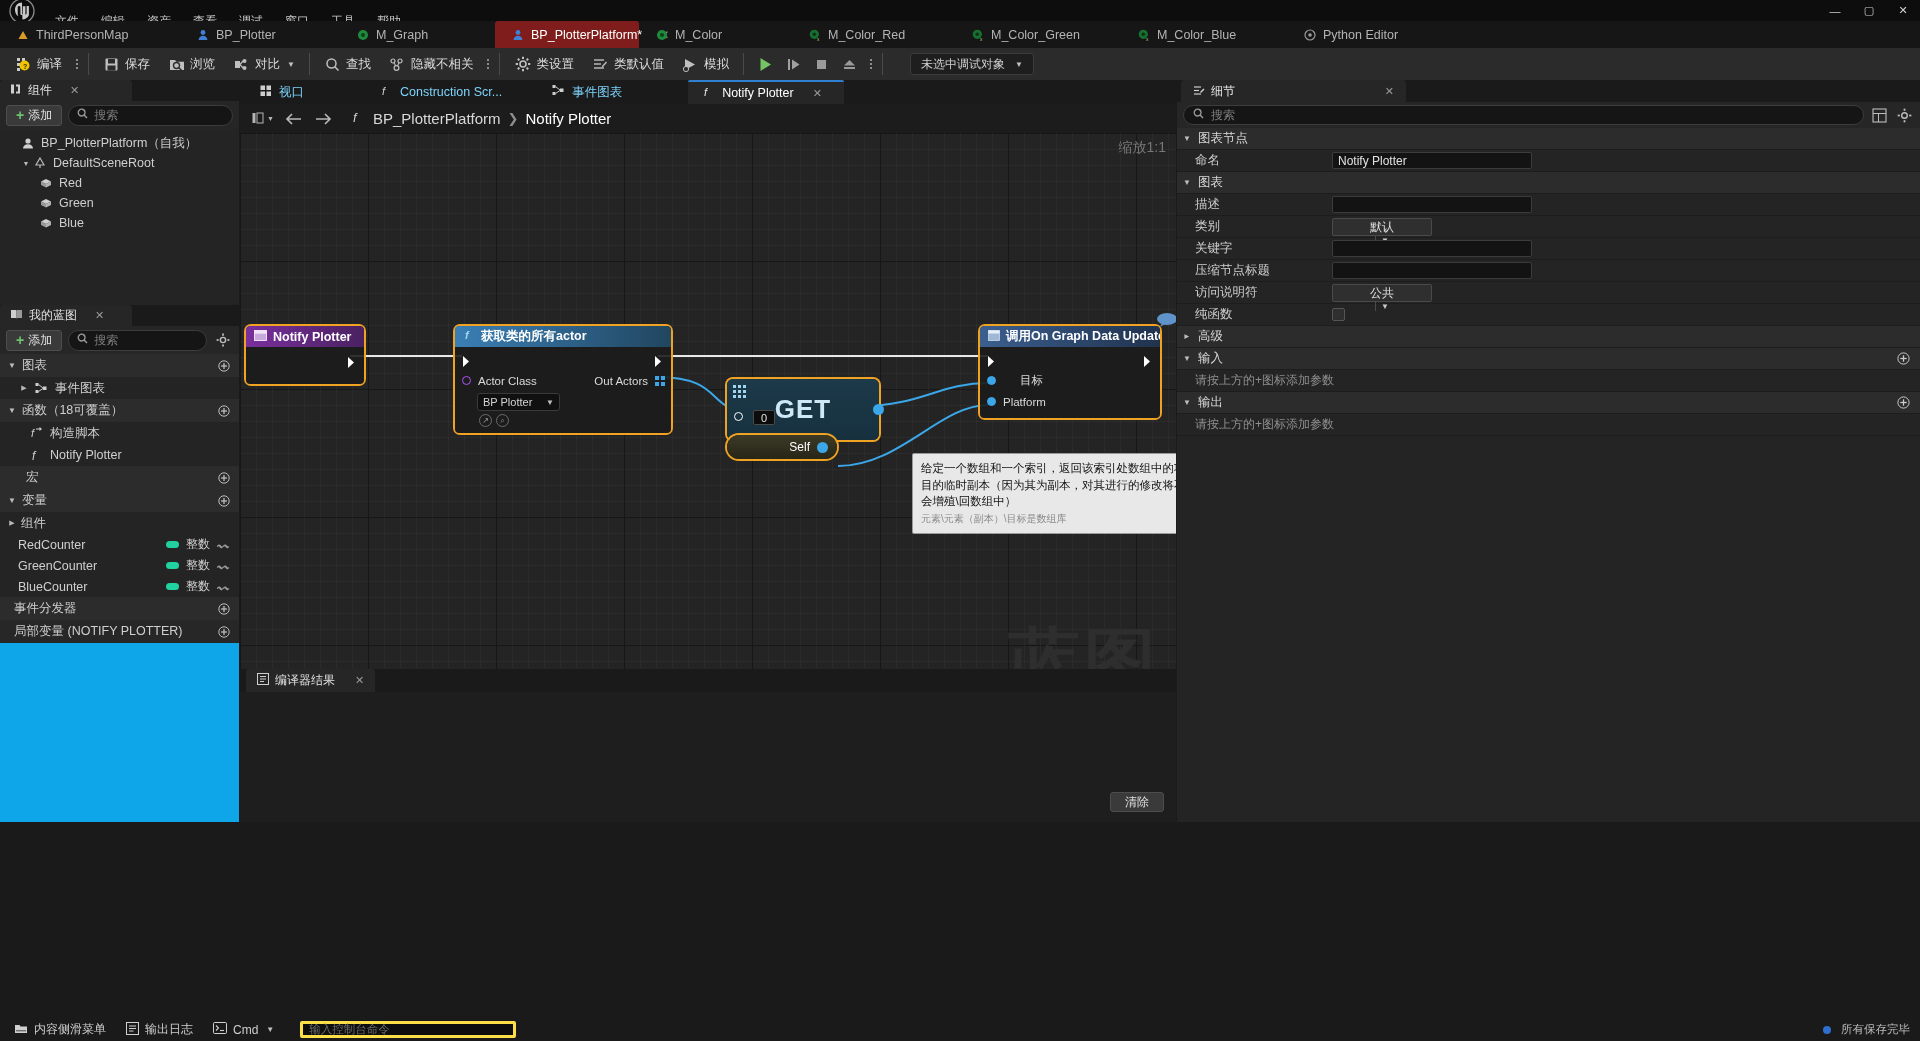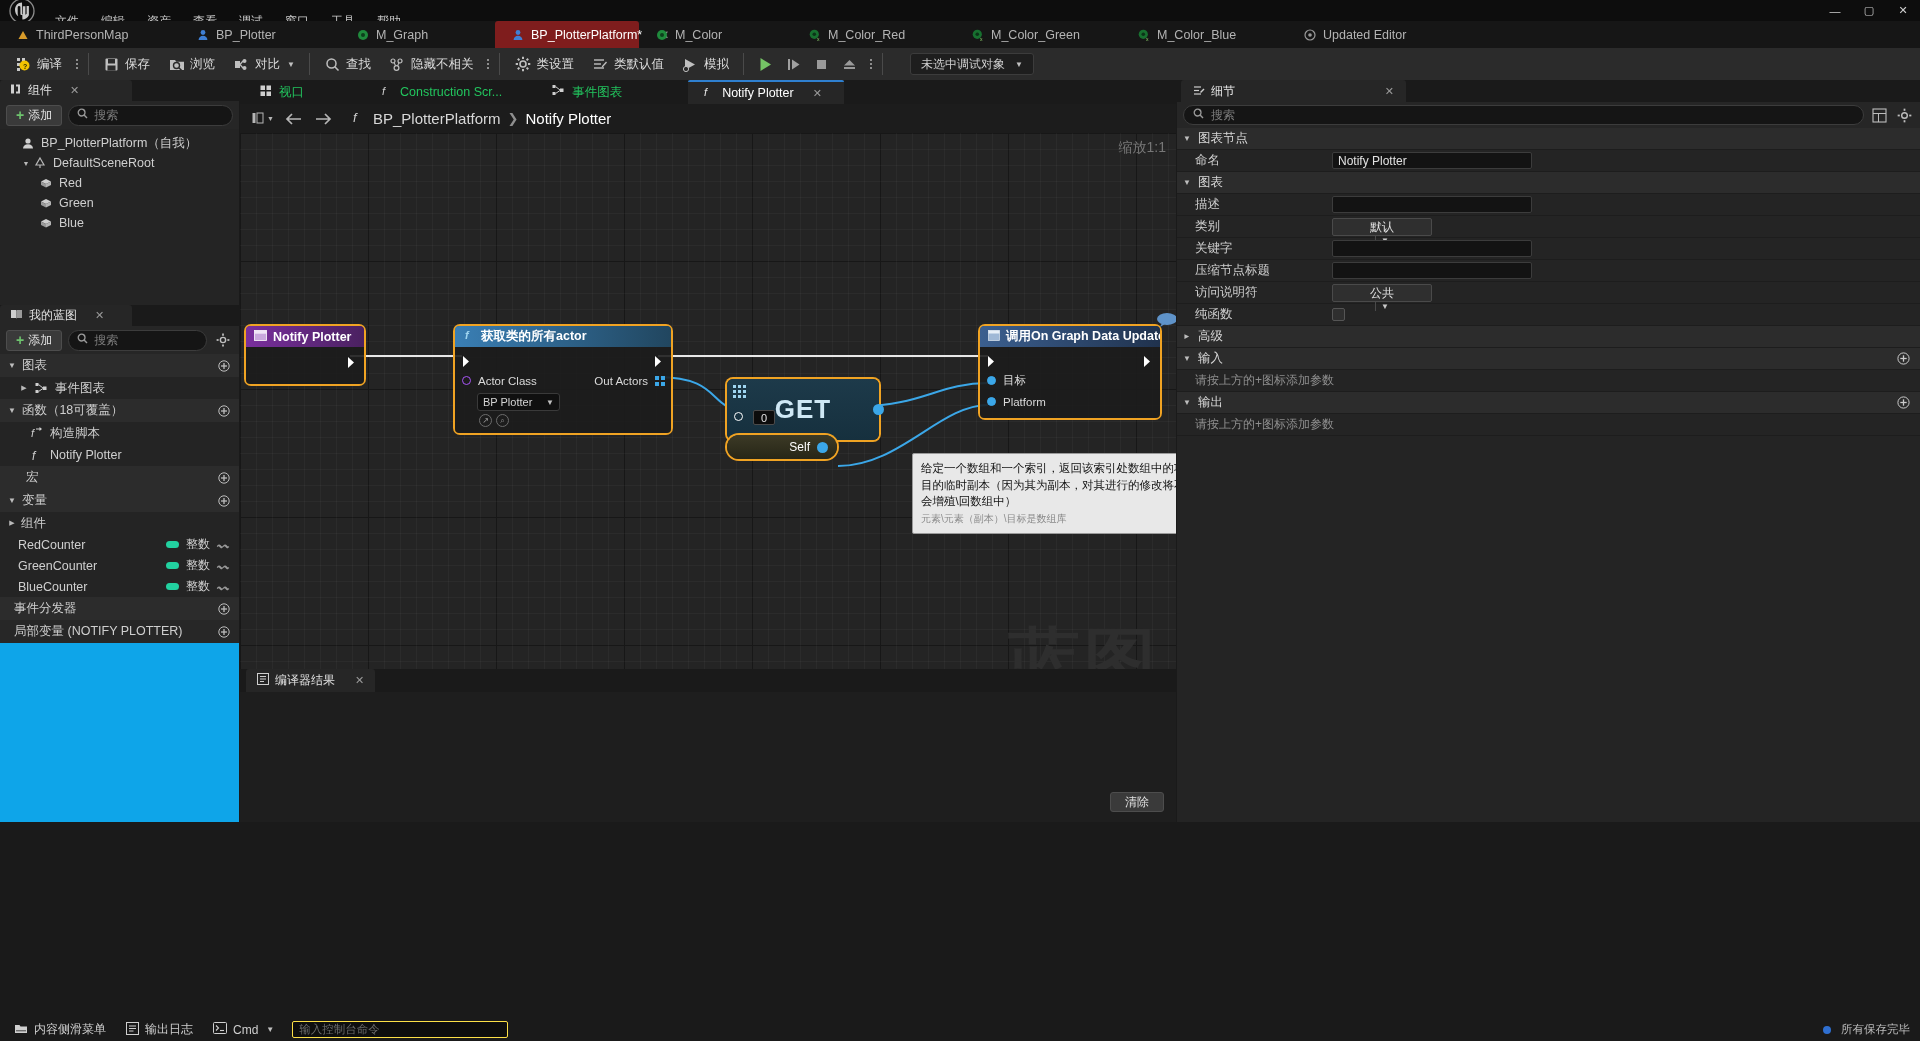--- a/index.html
+++ b/index.html
@@ -122,21 +122,21 @@
   .var-type { margin-left:auto; display:flex; align-items:center; gap:7px; padding-right:10px; }
   .pill { width:13px; height:7px; border-radius:4px; background:#22d1a0; display:block; }
   .var-type .tname { font-size:12px; color:#cfcfcf; }
   .wave { color:#9a9a9a; font-size:12px; }
 
   
   .graphwrap { position:absolute; left:240px; top:80px; width:936px; height:742px; background:#1a1a1a; }
   .graph-tabrow { height:24px; display:flex; align-items:flex-end; background:#1a1a1a; padding-left:6px; }
   .gtab {
     height:24px; display:flex; align-items:center; gap:7px; padding:0 14px;
-    font-size:12.5px; color:#22c55e;
+    font-size:12.5px; color:#7dd3fc;
   }
   .gtab.active { background:#262626; color:#ffffff; border-top:2px solid #2f80d0; border-radius:2px 2px 0 0; }
   .gtab .gclose { margin-left:12px; color:#9a9a9a; font-size:11px; }
 
   .breadcrumb {
     height:29px; display:flex; align-items:center; gap:7px; padding:0 10px;
     background:#1c1c1c;
   }
   .bc-nav { width:22px; height:20px; display:flex; align-items:center; justify-content:center; color:#b6b6b6; }
   .bc-hist { width:26px; height:20px; display:flex; align-items:center; justify-content:center; gap:2px; color:#b6b6b6; }
@@ -277,22 +277,22 @@
     font-size:12px; color:#8e8e8e; border-bottom:1px solid #1d1d1d; }
 
   
   .statusbar {
     position:absolute; left:0; bottom:0; width:1920px; height:23px; background:#1a1a1a;
     display:flex; align-items:center; gap:0; padding-left:4px;
   }
   .sbtn { height:23px; display:flex; align-items:center; gap:6px; padding:0 10px;
     font-size:12px; color:#cfcfcf; }
   .cmdbox {
-    width:216px; height:17px; background:#0e0e0e; border:1px solid #fde047; border-radius:2px;
-    display:flex; align-items:center; padding:0 6px; font-size:11.5px; color:#6a6a6a; margin-left:8px;
+    width:216px; height:17px; background:#0e0e0e; border:3px solid #fde047; border-radius:2px;
+    display:flex; align-items:center; padding:0 6px; font-size:11.5px; color:#6a6a6a; margin-left:16px;
   }
   .status-right { margin-left:auto; display:flex; align-items:center; gap:10px; padding-right:10px;
     font-size:11.5px; color:#bdbdbd; }
   .status-right .dot { width:8px; height:8px; border-radius:50%; background:#2f6fd0; display:block; }
 </style>
 </head>
 <body>
 
 <div class="app">
 
@@ -396,21 +396,21 @@
       </span>
       <span>M_Color_Blue</span>
     </div>
     <div class="atab" style="width:150px">
       <span class="ticon">
         <svg width="12" height="12" viewBox="0 0 12 12">
             <circle cx="6" cy="6" r="5" fill="none" stroke="#9a9a9a" stroke-width="1.2"></circle>
             <circle cx="6" cy="6" r="1.8" fill="#9a9a9a"></circle>
           </svg>
       </span>
-      <span>Updated Editor</span>
+      <span>Python Editor</span>
     </div>
     <div class="tabs-right">
       <span>父类：</span>
       <span class="pclass">Actor</span>
     </div>
   </div>
 
   <div class="toolbar">
     <div class="tbtn">
       <span class="ic">
@@ -1015,21 +1015,21 @@
             </span>
             <span class="spacer"></span>
             <span class="pin-exec">
               <svg width="11" height="13" viewBox="0 0 11 13">
                   <path d="M1 1 L7 6.5 L1 12z" fill="#fff"></path>
                 </svg>
             </span>
           </div>
           <div class="pinrow" style="height:21px">
             <span class="pin-circle" style="border-color:#3ba7e8; background:#3ba7e8"></span>
-            <span style="margin-left:7px">目标</span>
+            <span style="margin-left:24px">目标</span>
           </div>
           <div class="pinrow" style="height:21px">
             <span class="pin-circle" style="border-color:#3ba7e8; background:#3ba7e8"></span>
             <span style="margin-left:7px">Platform</span>
           </div>
         </div>
         <div style="position:absolute; right:-18px; top:-14px;">
           <svg width="22" height="16" viewBox="0 0 22 16">
               <ellipse cx="11" cy="7" rx="10" ry="6" fill="#5f93c9"></ellipse>
               <path d="M6 11 L4 15 L9 12z" fill="#5f93c9"></path>

